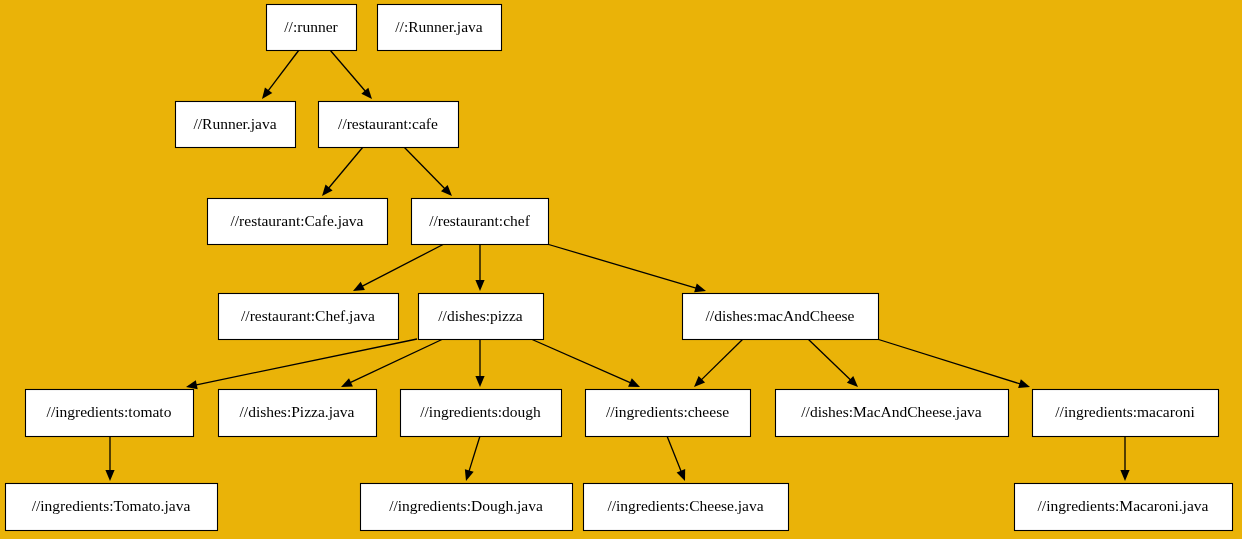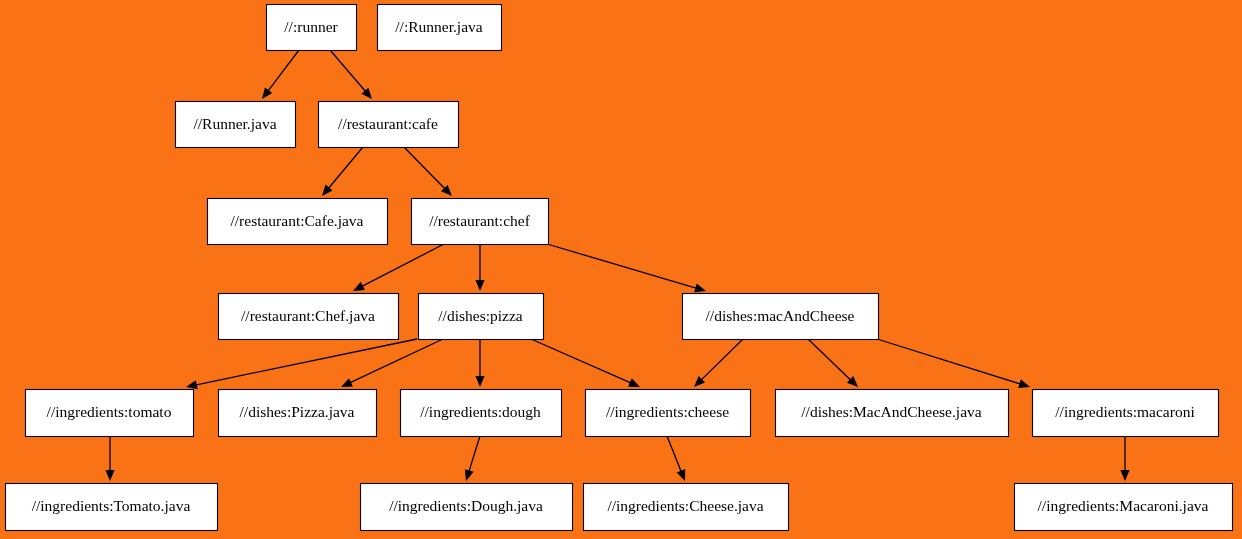--- a/index.html
+++ b/index.html
@@ -4,21 +4,21 @@
 <style>
   html, body {
     margin: 0;
     padding: 0;
     background: #ffffff;
   }
   #graph-root {
     position: relative;
     width: 1242px;
     height: 539px;
-    background: #f97316;
+    background: #eab308;
     overflow: hidden;
     font-family: "Liberation Serif", "DejaVu Serif", serif;
   }
   svg#graph-canvas {
     position: absolute;
     top: 0;
     left: 0;
     width: 1242px;
     height: 539px;
     display: block;

